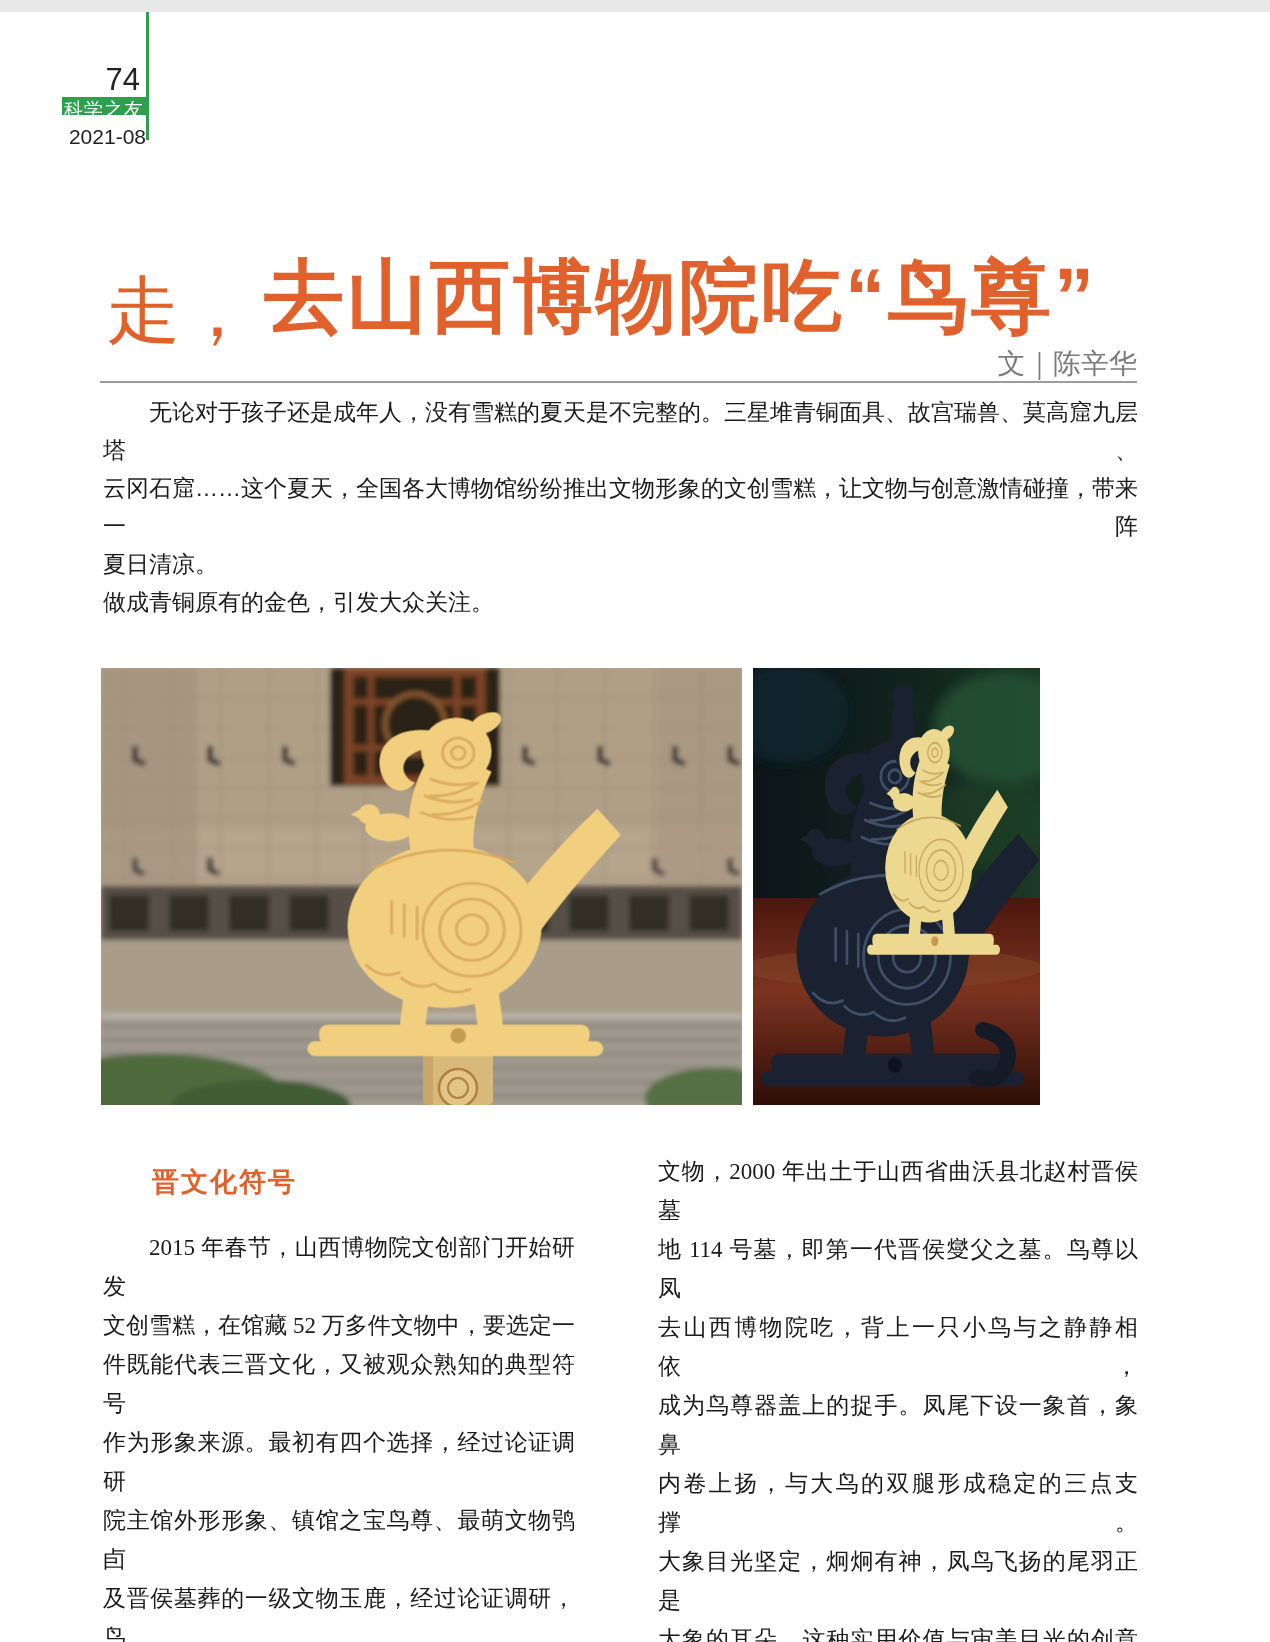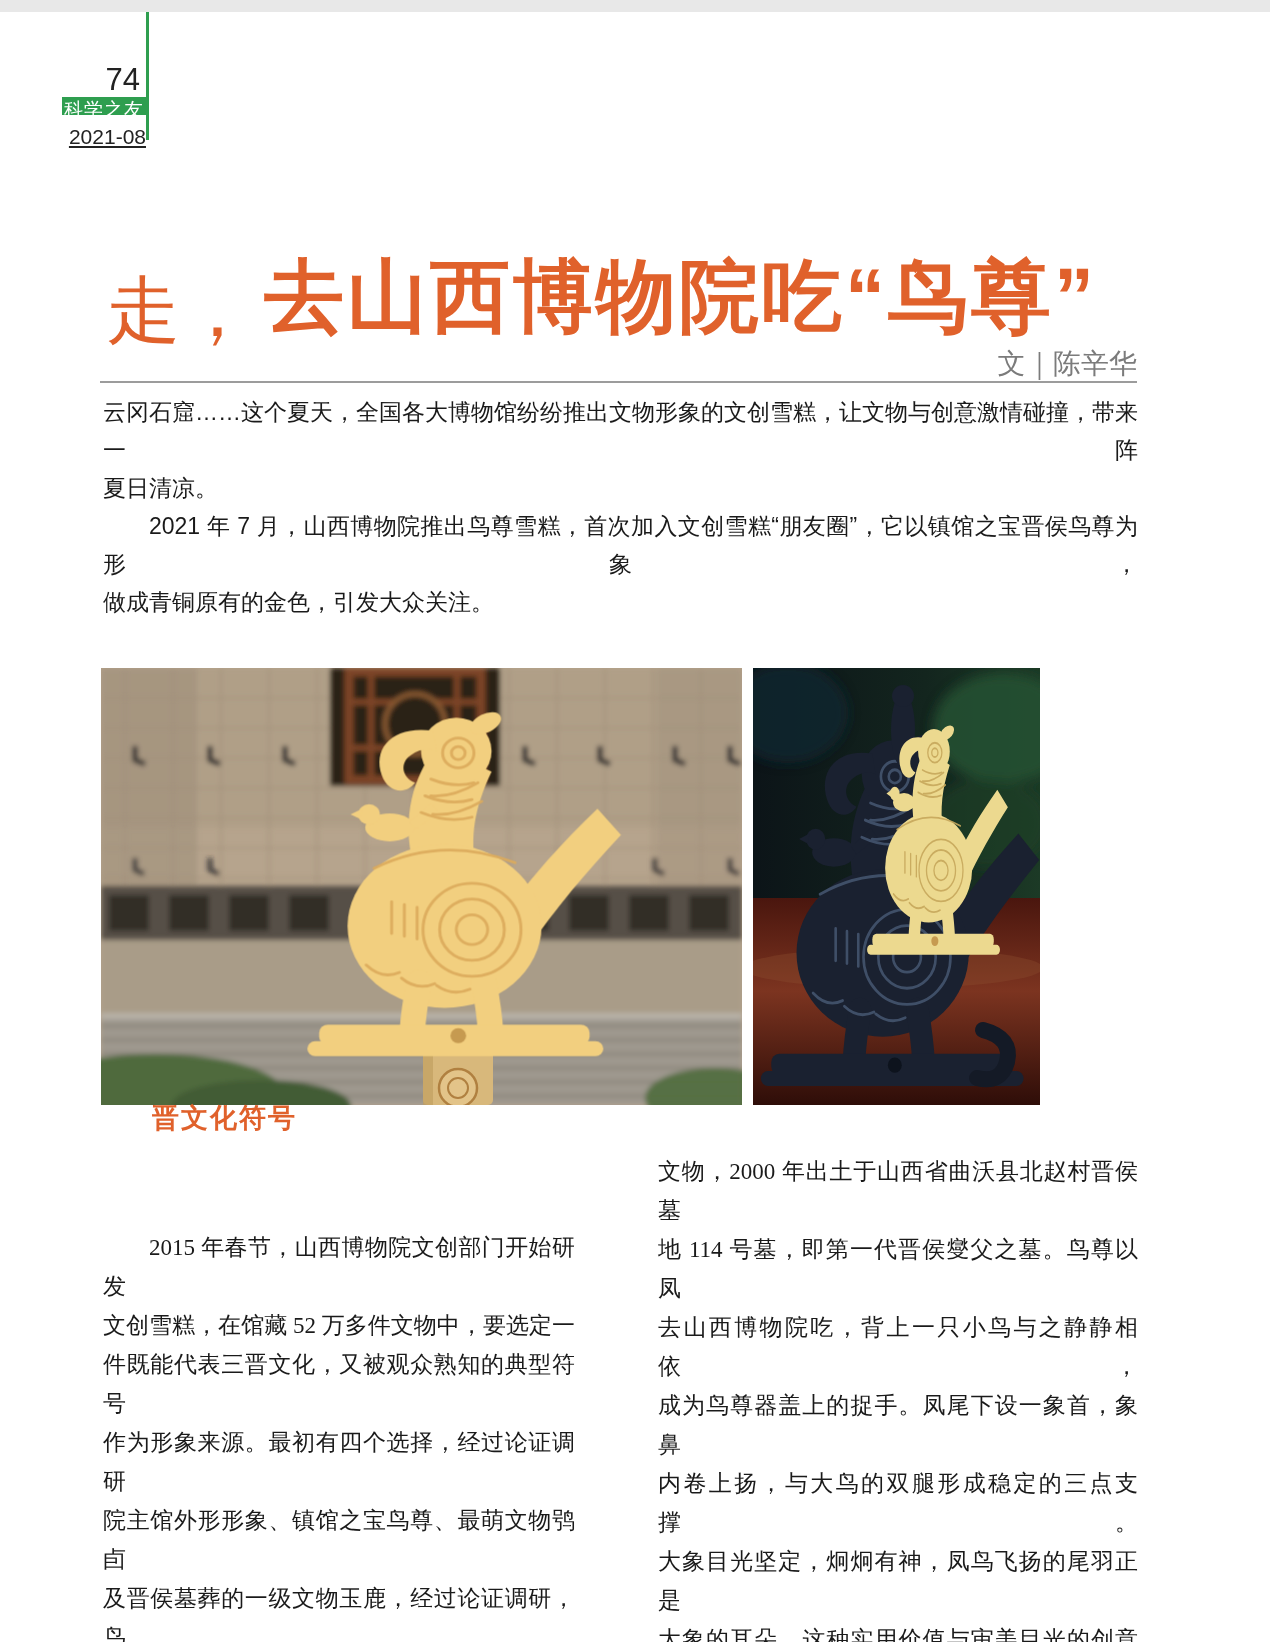--- a/index.html
+++ b/index.html
@@ -6,37 +6,37 @@
   .page{
     position:relative;width:1270px;height:1642px;margin:12px auto;
     background:#ffffff;overflow:hidden;
     font-family:"Liberation Sans",sans-serif;color:var(--body-text,#1a1a1a);
   }
   
   .green-rule{position:absolute;left:146px;top:0;width:3px;height:128px;background:var(--brand-green,#2e9e4f);}
   .page-num{position:absolute;left:40px;top:50px;width:100px;text-align:right;font-size:31px;color:#222;}
   .badge{position:absolute;left:62px;top:85px;width:84px;height:18px;line-height:26px;text-align:center;
          background:var(--brand-green,#2e9e4f);color:#fff;font-size:19px;letter-spacing:1px;}
-  .issue{position:absolute;left:46px;top:113px;width:100px;text-align:right;font-size:21px;color:#222;text-decoration:underline;}
+  .issue{position:absolute;left:46px;top:113px;width:100px;text-align:right;font-size:21px;color:#222;}
   
   .title-prefix{position:absolute;left:106px;top:260px;font-size:74px;font-weight:400;
                 color:var(--accent-orange,#e0612b);line-height:1.05;}
   .title-main{position:absolute;left:264px;top:243px;font-size:80px;font-weight:700;letter-spacing:3px;
               color:var(--accent-orange,#e0612b);line-height:1.05;}
   .byline{position:absolute;left:737px;top:333px;width:400px;text-align:right;
           font-size:28px;color:var(--byline-gray,#7b7b7b);}
   .head-rule{position:absolute;left:100px;top:369px;width:1037px;height:2px;background:#9c9c9c;}
   
   .lede{position:absolute;left:103px;top:381px;width:1035px;font-size:23px;line-height:38px;}
   
   .photo{position:absolute;display:block;}
   .photo-left{left:101px;top:656px;width:641px;height:437px;}
   .photo-right{left:753px;top:656px;width:287px;height:437px;}
   
-  .section-heading{position:absolute;left:152px;top:1088px;margin:0;font-size:27px;font-weight:bold;
+  .section-heading{position:absolute;left:152px;top:1152px;margin:0;font-size:27px;font-weight:bold;
                    color:var(--accent-orange,#e0612b);letter-spacing:2px;}
   .col{position:absolute;font-family:"Liberation Serif",serif;font-size:23px;line-height:39px;}
   .col-left{left:103px;top:1216px;width:472px;}
   .col-right{left:658px;top:1140px;width:480px;}
   
   .line{text-align:justify;text-align-last:justify;white-space:normal;}
   .line.end{text-align-last:left;}
   .line.indent{text-indent:2em;}
 </style>
 </head>
@@ -48,23 +48,23 @@
   <div class="page-num">74</div>
   <div class="badge">科学之友</div>
   <div class="issue">2021-08</div>
 
   <div class="title-prefix">走，</div>
   <div class="title-main">去山西博物院吃“鸟尊”</div>
   <div class="byline">文｜陈辛华</div>
   <div class="head-rule"></div>
 
   <div class="lede">
+    <div class="line indent">无论对于孩子还是成年人，没有雪糕的夏天是不完整的。三星堆青铜面具、故宫瑞兽、莫高窟九层塔、</div>
     <div class="line">云冈石窟……这个夏天，全国各大博物馆纷纷推出文物形象的文创雪糕，让文物与创意激情碰撞，带来一阵</div>
     <div class="line end">夏日清凉。</div>
-    <div class="line indent">2021 年 7 月，山西博物院推出鸟尊雪糕，首次加入文创雪糕“朋友圈”，它以镇馆之宝晋侯鸟尊为形象，</div>
     <div class="line end">做成青铜原有的金色，引发大众关注。</div>
   </div>
 
   <svg width="0" height="0" style="position:absolute" aria-hidden="true">
     <defs>
       <g id="birdzun">
         <path d="M228 252 C258 208 294 166 328 132 L352 160 C320 196 284 240 256 284 Z" fill="currentColor"></path>
         <path d="M140 192 C128 140 140 98 164 64 L220 92 C202 132 198 162 204 198 Z" fill="currentColor"></path>
         <circle cx="184" cy="70" r="36" fill="currentColor"></circle>
         <path d="M160 48 C120 42 98 66 108 96 C114 114 132 118 142 104 C128 98 126 82 138 74 C146 68 156 66 164 70 Z" fill="currentColor"></path>

